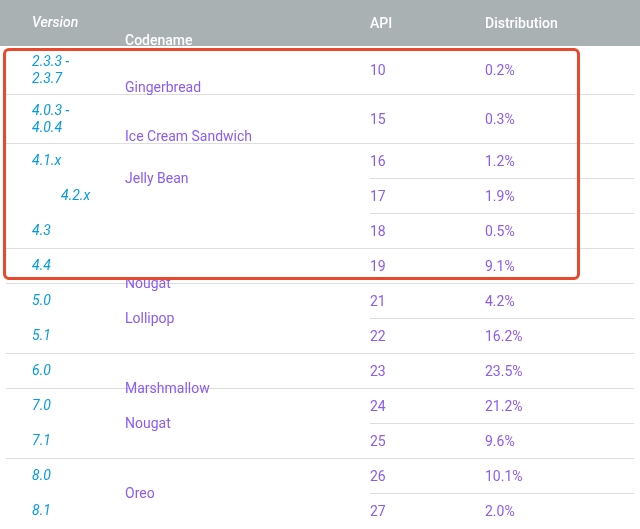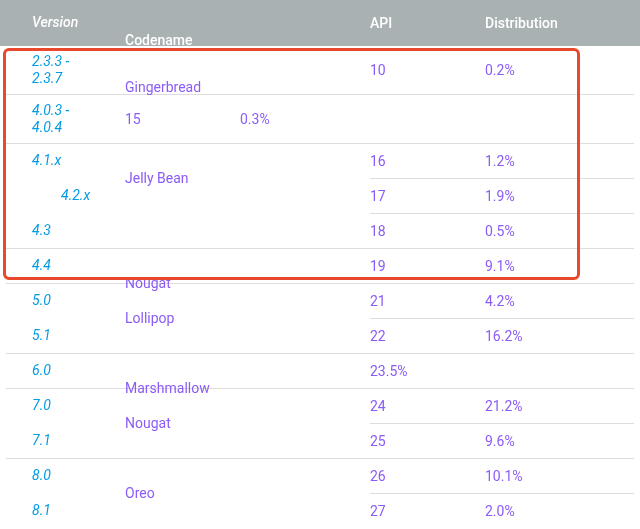--- a/index.html
+++ b/index.html
@@ -88,20 +88,21 @@
         <div class="col-version"><a class="version-link" style="white-space: pre-line;">2.3.3 -
 2.3.7</a></div>
         <div class="col-codename codename-cell">Gingerbread</div>
         <div class="col-api api-cell">10</div>
         <div class="col-dist dist-cell">0.2%</div>
       </div>
       <div class="divider full"></div>
       <div class="row tall">
         <div class="col-version"><a class="version-link" style="white-space: pre-line;">4.0.3 -
 4.0.4</a></div>
+        <div class="col-codename codename-cell">Ice Cream Sandwich</div>
         <div class="col-api api-cell">15</div>
         <div class="col-dist dist-cell">0.3%</div>
       </div>
       <div class="divider full"></div>
       <div class="row">
         <div class="col-version"><a class="version-link" style="white-space: pre-line;">4.1.x</a></div>
         <div class="col-codename codename-cell">Jelly Bean</div>
         <div class="col-api api-cell">16</div>
         <div class="col-dist dist-cell">1.2%</div>
       </div>
@@ -137,20 +138,21 @@
       <div class="row">
         <div class="col-version"><a class="version-link" style="white-space: pre-line;">5.1</a></div>
         <div class="col-codename codename-cell"></div>
         <div class="col-api api-cell">22</div>
         <div class="col-dist dist-cell">16.2%</div>
       </div>
       <div class="divider full"></div>
       <div class="row">
         <div class="col-version"><a class="version-link" style="white-space: pre-line;">6.0</a></div>
         <div class="col-codename codename-cell">Marshmallow</div>
+        <div class="col-api api-cell">23</div>
         <div class="col-dist dist-cell">23.5%</div>
       </div>
       <div class="divider full"></div>
       <div class="row">
         <div class="col-version"><a class="version-link" style="white-space: pre-line;">7.0</a></div>
         <div class="col-codename codename-cell">Nougat</div>
         <div class="col-api api-cell">24</div>
         <div class="col-dist dist-cell">21.2%</div>
       </div>
       <div class="divider right"></div>

